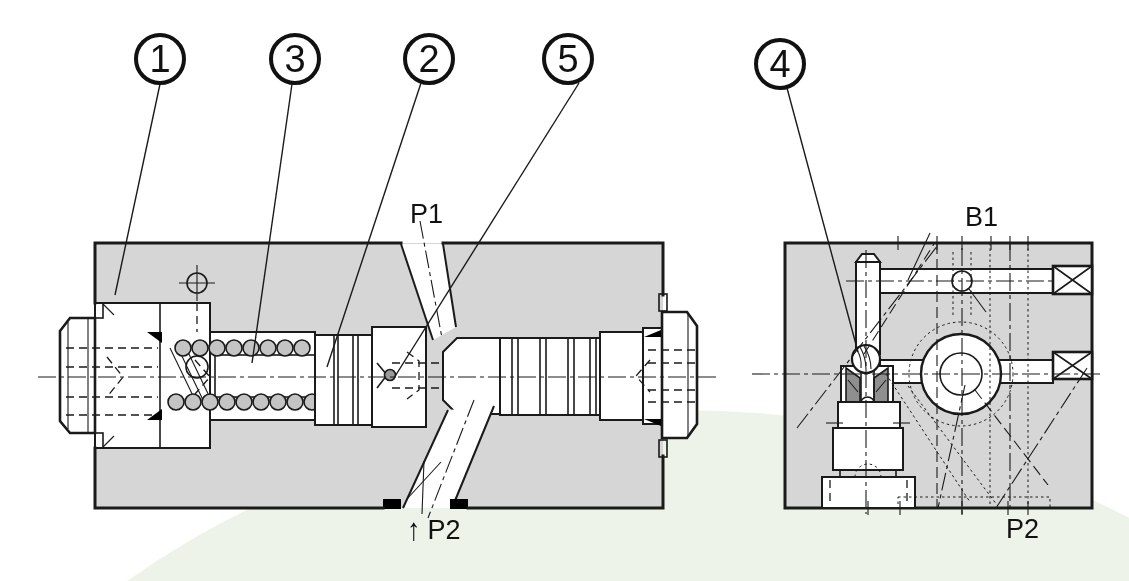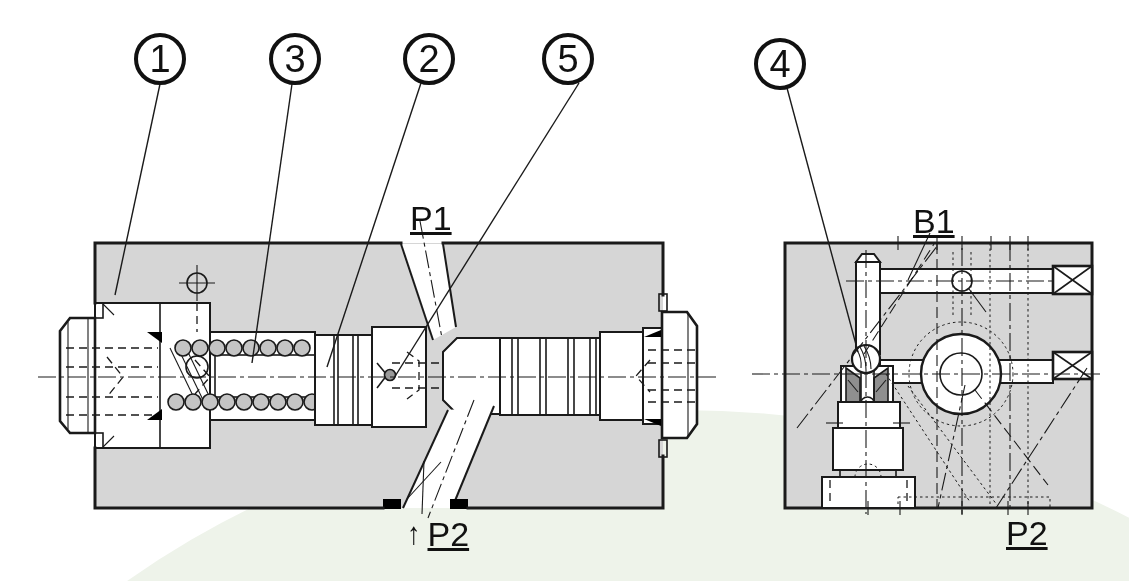--- a/index.html
+++ b/index.html
@@ -21,21 +21,21 @@
   .coil{fill:#c4c4c4;stroke:#1a1a1a;stroke-width:1.6;}
   .seat{fill:#8f8f8f;stroke:#1a1a1a;stroke-width:1.6;}
   .blk {fill:#000000;stroke:none;}
 
   
   .callout{position:absolute;width:52px;height:52px;box-sizing:border-box;
            border:4px solid #111;border-radius:50%;background:#fff;
            display:flex;align-items:center;justify-content:center;
            font-size:38px;line-height:1;color:#111;}
   
-  .plabel{position:absolute;font-size:34px;line-height:1.1;color:#111;white-space:nowrap;text-decoration:underline;}
+  .plabel{position:absolute;font-size:27px;line-height:1.1;color:#111;white-space:nowrap;}
   .p2wrap{position:absolute;display:flex;align-items:center;gap:7px;}
   .p2arrow{font-size:27px;font-weight:bold;line-height:1;transform:scaleY(1.15);}
 </style>
 </head>
 <body>
 
 <div id="stage">
 
   <svg id="drawing" width="1129" height="581" viewBox="0 0 1129 581">
 
@@ -299,18 +299,18 @@
     <span>4</span>
   </div>
 
   <div class="plabel" style="left:410px;top:200px;">P1</div>
 
   <div class="p2wrap" style="left:407px;top:516px;">
     <span class="p2arrow">↑</span>
     <span class="plabel" style="position:static;">P2</span>
   </div>
 
-  <div class="plabel" style="left:913px;top:203px;">B1</div>
+  <div class="plabel" style="left:965px;top:203px;">B1</div>
 
 
   <div class="plabel" style="left:1006px;top:515px;">P2</div>
 
 </div>
 
 </body></html>

